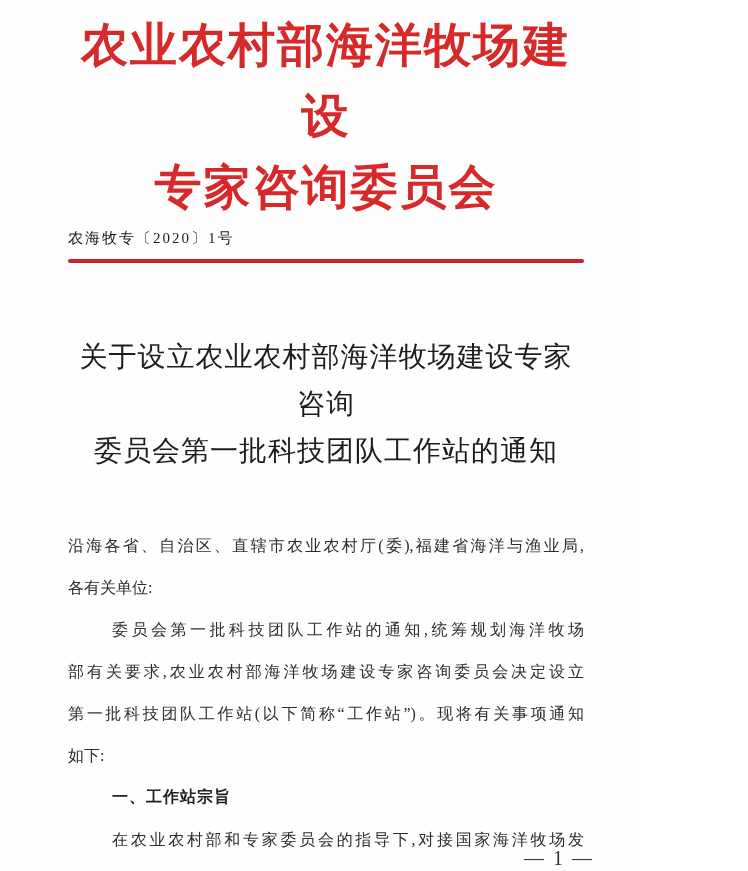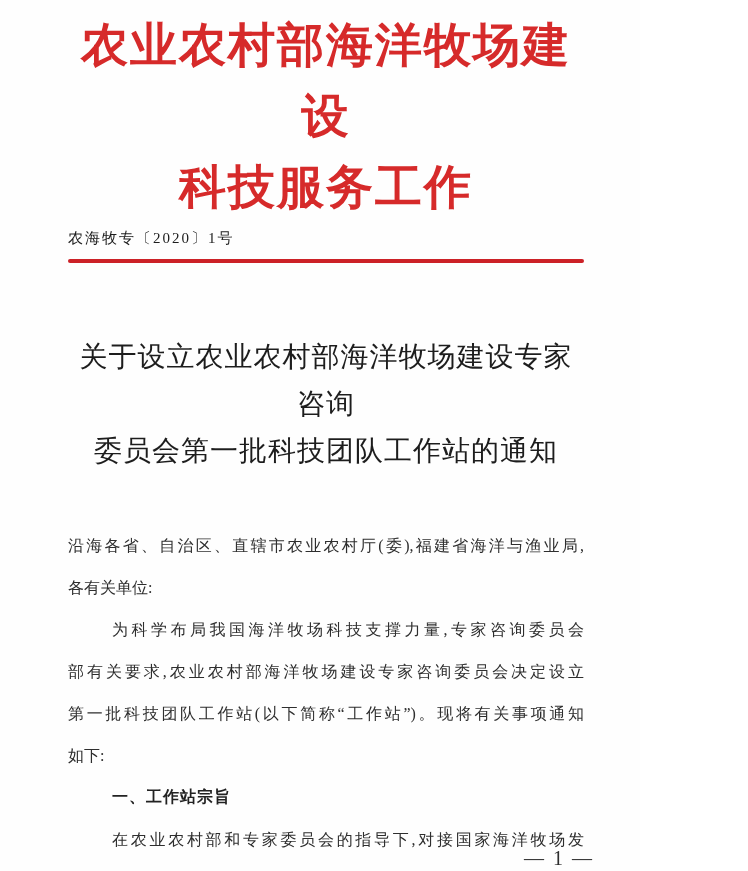--- a/index.html
+++ b/index.html
@@ -82,36 +82,36 @@
   }
 </style>
 </head>
 <body>
 
 <div class="page">
   <div class="content">
 
     <div class="letterhead">
       <div>农业农村部海洋牧场建设</div>
-      <div>科技服务工作</div>
+      <div>专家咨询委员会</div>
     </div>
 
     <div class="doc-number">农海牧专〔2020〕1号</div>
 
     <div class="red-rule"></div>
 
     <div class="notice-title">
       <div>关于设立农业农村部海洋牧场建设专家咨询</div>
       <div>委员会第一批科技团队工作站的通知</div>
     </div>
 
     <div class="body-text">
       <div class="line">沿海各省、自治区、直辖市农业农村厅(委),福建省海洋与渔业局,</div>
       <div class="line short">各有关单位:</div>
-      <div class="line indent">为科学布局我国海洋牧场科技支撑力量,专家咨询委员会</div>
+      <div class="line indent">委员会第一批科技团队工作站的通知,统筹规划海洋牧场</div>
       <div class="line">部有关要求,农业农村部海洋牧场建设专家咨询委员会决定设立</div>
       <div class="line">第一批科技团队工作站(以下简称“工作站”)。现将有关事项通知</div>
       <div class="line short">如下:</div>
       <div class="line heading indent">一、工作站宗旨</div>
       <div class="line indent">在农业农村部和专家委员会的指导下,对接国家海洋牧场发</div>
     </div>
 
   </div>
 
   <div class="page-number">— 1 —</div>

